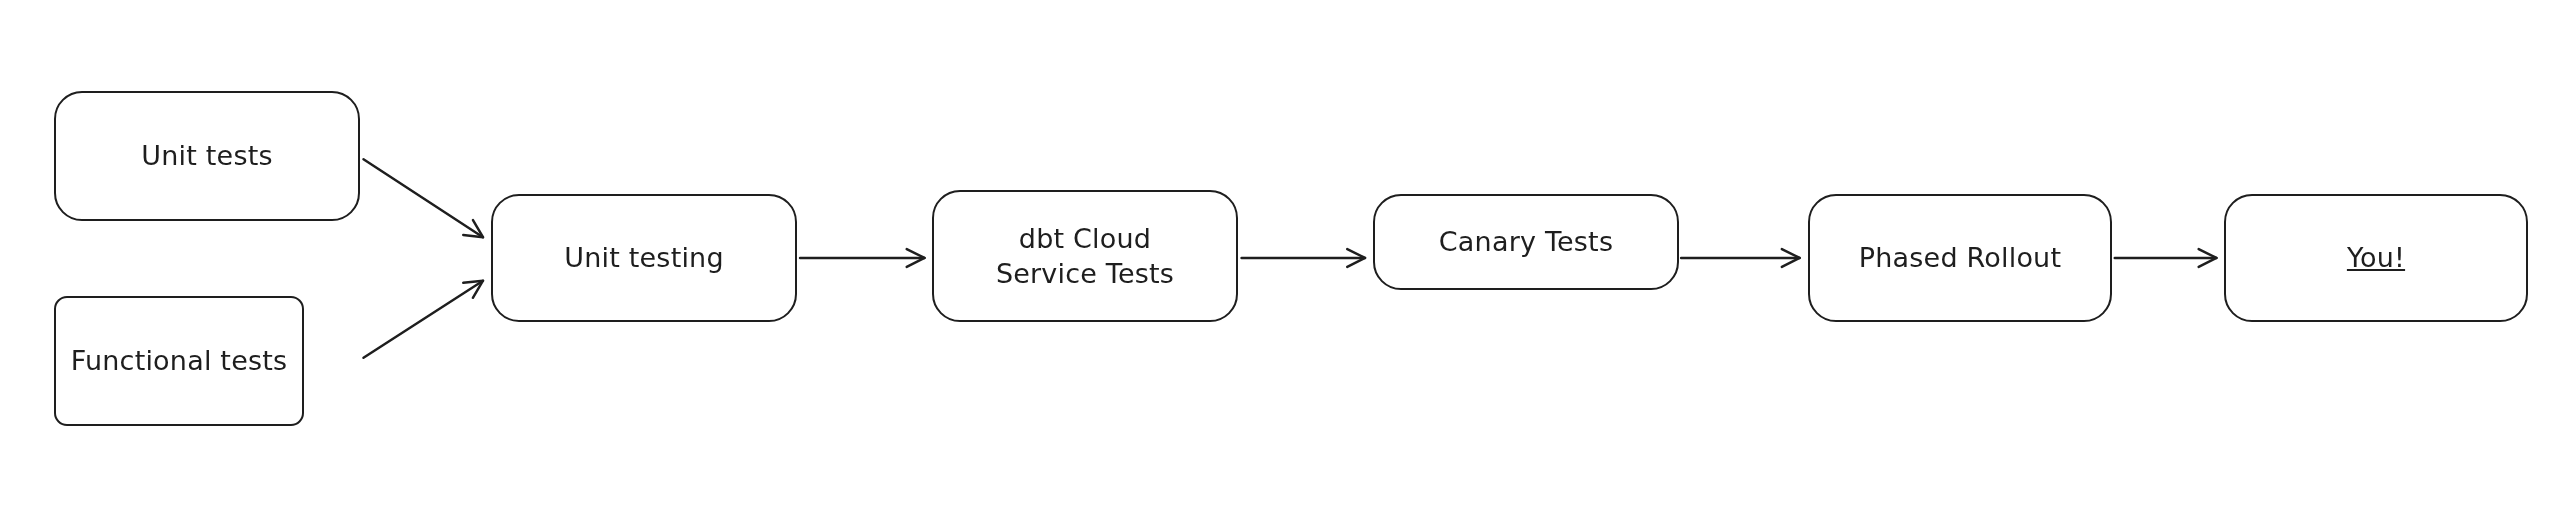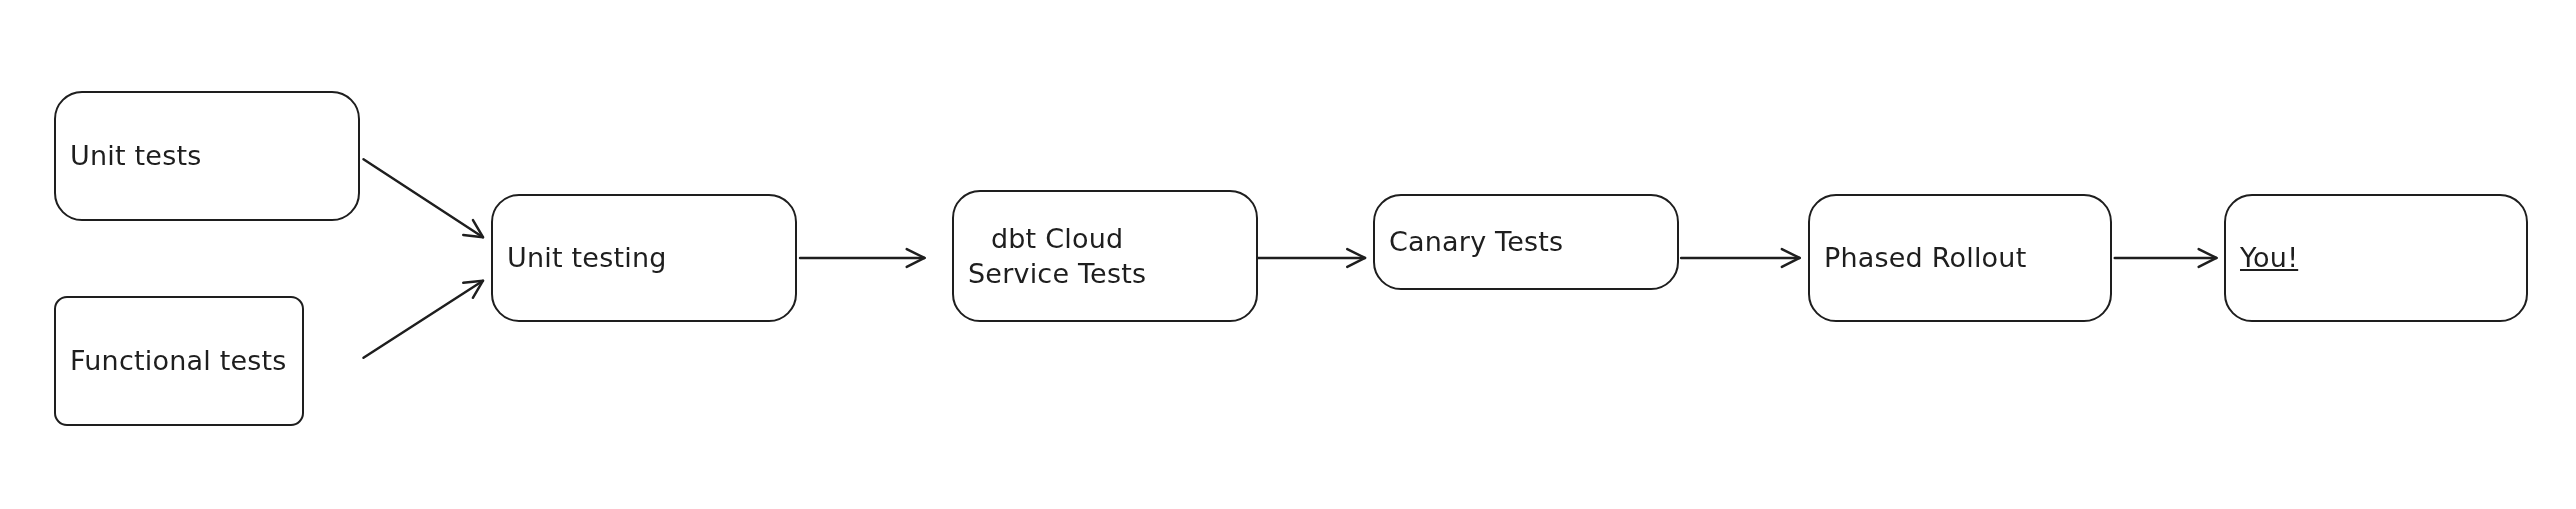--- a/index.html
+++ b/index.html
@@ -22,38 +22,38 @@
     position: absolute;
     left: 0; top: 0;
     width: 2576px;
     height: 510px;
     pointer-events: none;
   }
   .node {
     position: absolute;
     display: flex;
     align-items: center;
-    justify-content: flex-start;
+    justify-content: center;
     background: #ffffff;
     border: 2.5px solid #1e1e1e;
     border-radius: 28px;
     font-size: 27px;
     letter-spacing: 0.2px;
     text-align: center;
   }
   .node .label {
     white-space: pre-line;
     line-height: 1.3;
     padding: 0 14px;
   }
   
   #node-unit-tests        { left: 54px;   top: 91px;  width: 306px; height: 130px; }
   #node-functional-tests  { left: 54px;   top: 296px; width: 250px; height: 130px; border-radius: 13px; }
   #node-smoke-testing     { left: 491px;  top: 194px; width: 306px; height: 128px; }
-  #node-dbt-cloud         { left: 932px;  top: 190px; width: 306px; height: 132px; margin-left: 20px; }
+  #node-dbt-cloud         { left: 932px;  top: 190px; width: 306px; height: 132px; }
   #node-canary-tests      { left: 1373px; top: 194px; width: 306px; height: 96px; }
   #node-phased-rollout    { left: 1808px; top: 194px; width: 304px; height: 128px; }
   #node-you               { left: 2224px; top: 194px; width: 304px; height: 128px; text-decoration: underline; }
 </style>
 </head>
 <body>
 
 <div class="canvas">
 
   <svg class="edges" viewBox="0 0 2608 516" xmlns="http://www.w3.org/2000/svg">

